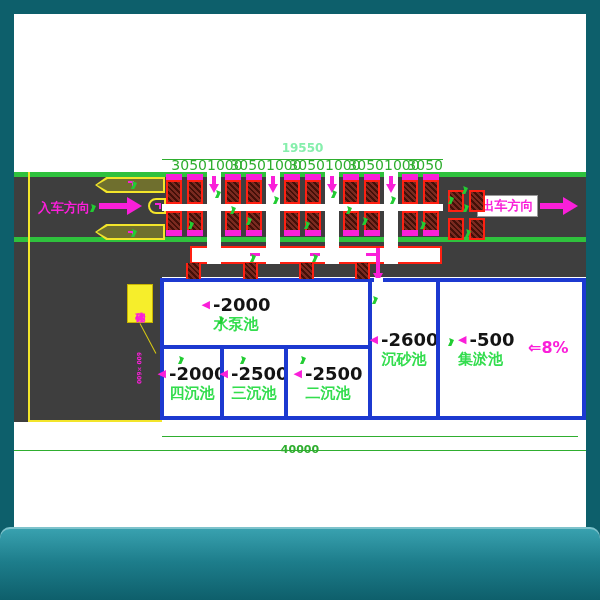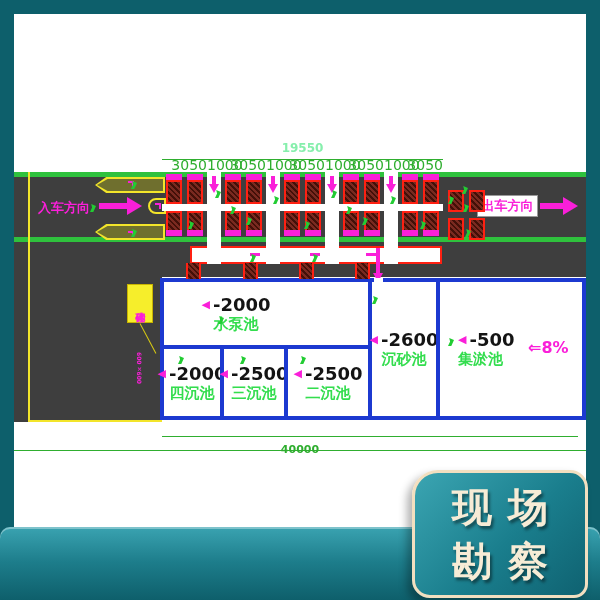--- a/index.html
+++ b/index.html
@@ -265,17 +265,13 @@
       <div class="abs gmark" style="left: 312px; top: 254px;"></div>
       <div class="abs gmark" style="left: 372px; top: 296px;"></div>
       <div class="abs gmark" style="left: 448px; top: 338px;"></div>
       <div class="abs gmark" style="left: 178px; top: 356px;"></div>
       <div class="abs gmark" style="left: 240px; top: 356px;"></div>
       <div class="abs gmark" style="left: 300px; top: 356px;"></div>
     </div>
 
   <div class="abs bar"></div>
 
-  <div class="abs badge">
-    <div>现场</div>
-    <div>勘察</div>
-  </div>
 </div>
 
 </body></html>

